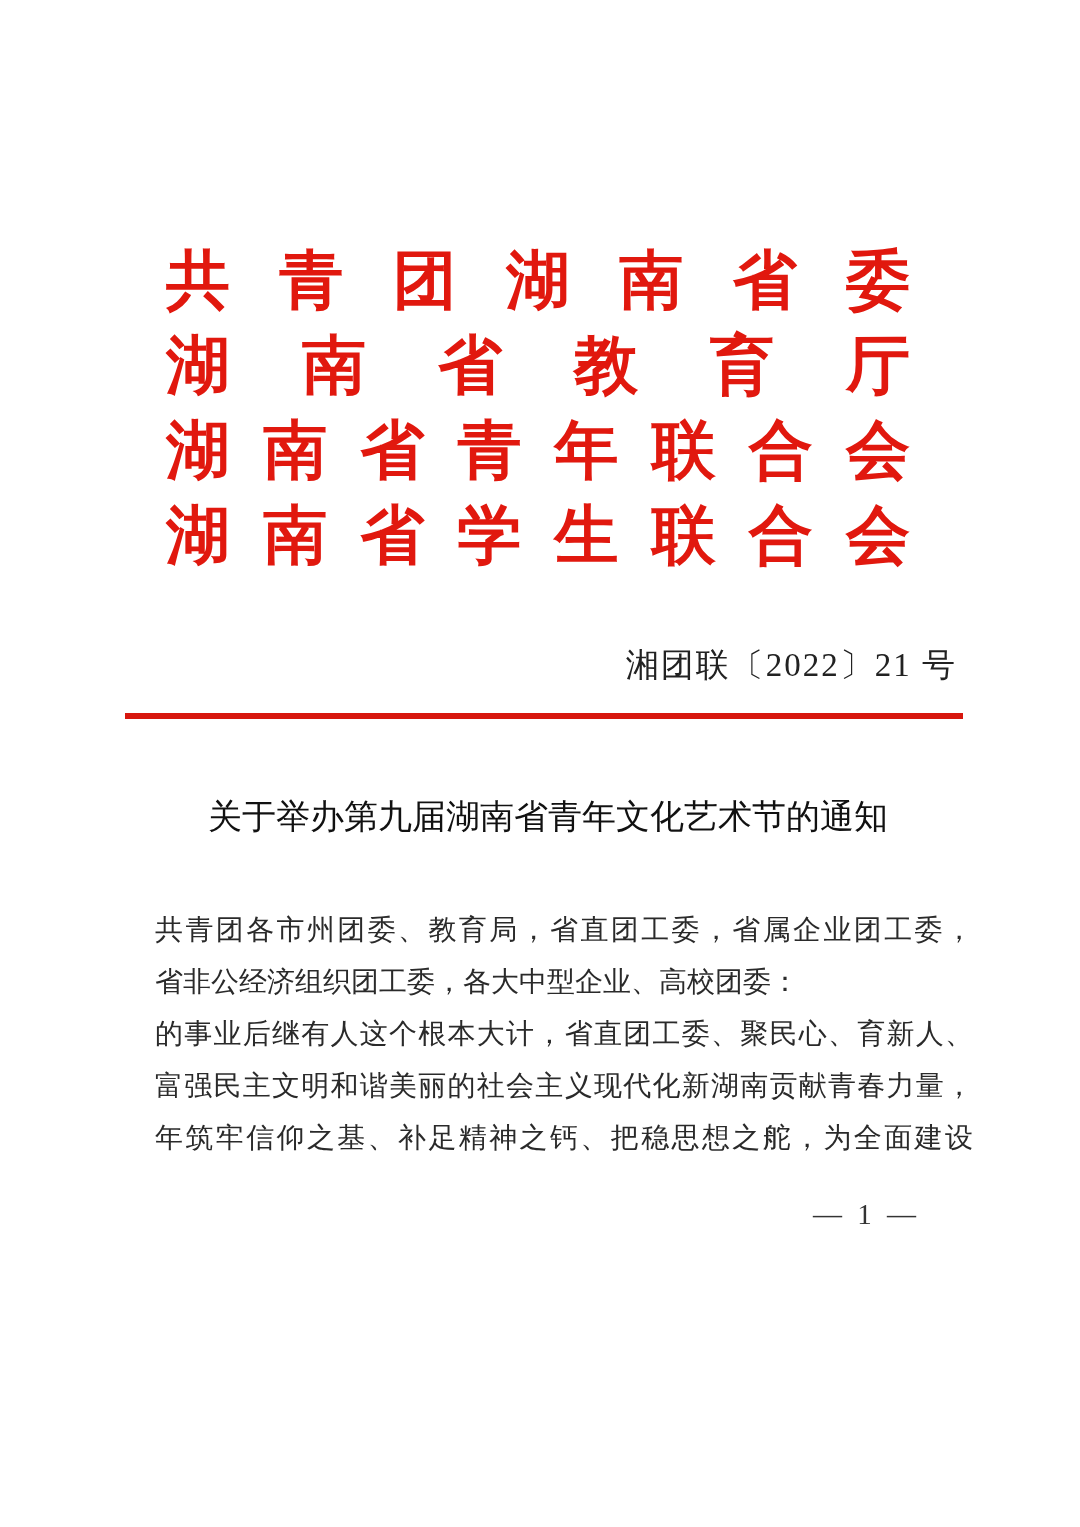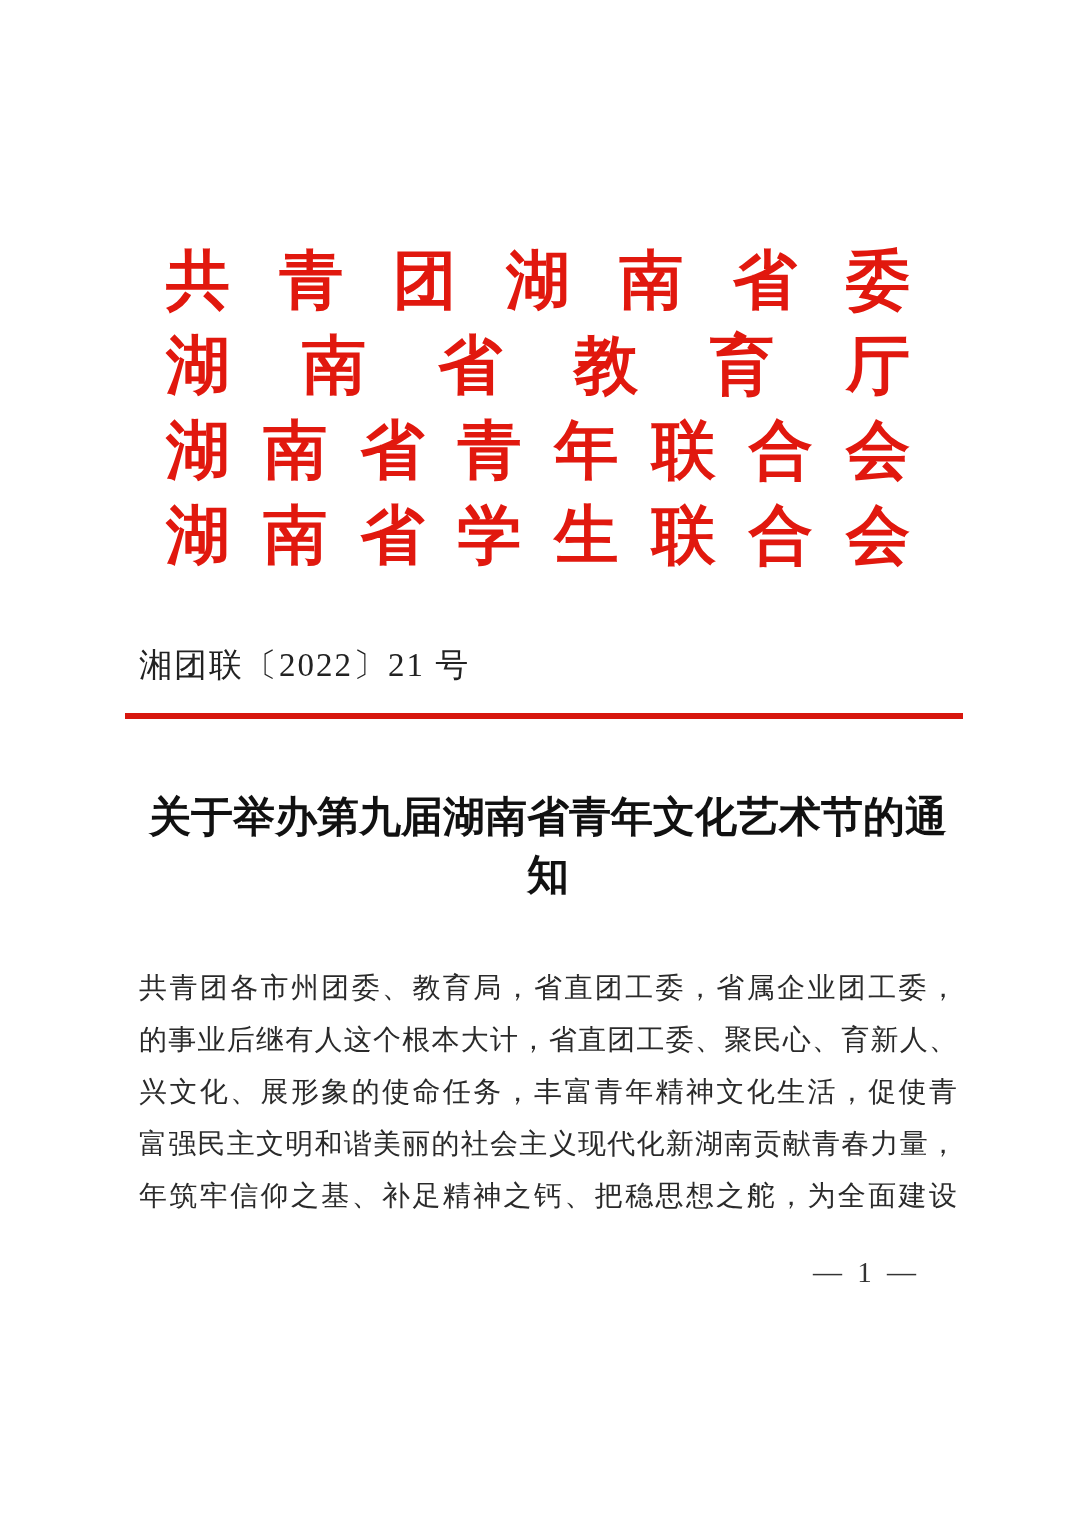--- a/index.html
+++ b/index.html
@@ -27,50 +27,50 @@
     font-size: 64px;
     font-weight: bold;
     line-height: 85px;
   }
   .org-line span { display: block; }
 
   
   .doc-number {
     width: 818px;
     margin-top: 66px;
-    text-align: left;
+    text-align: right;
     font-size: 33px;
     line-height: 42px;
     letter-spacing: 2px;
     color: #222222;
   }
 
   
   .red-rule {
     width: 838px;
     height: 6px;
     margin-left: -14px;
     margin-top: 27px;
     background: var(--rule-red, #d7170e);
   }
 
   
   .doc-title {
     width: 818px;
     margin: 69px 0 0 0;
     text-align: center;
-    font-size: 42px;
-    font-weight: bold;
+    font-size: 34px;
+    font-weight: normal;
     line-height: 58px;
     color: #111111;
     letter-spacing: 0;
   }
 
   
-  .doc-body { width: 818px; margin-top: 58px; }
+  .doc-body { width: 818px; margin-top: 58px; margin-left: 16px; }
   .line {
     font-size: 28px;
     line-height: 52px;
     color: #2a2a2a;
     text-align: justify;
     text-align-last: justify;
     white-space: nowrap;
   }
   .line.no-fill { text-align: left; text-align-last: left; }
   .line.indent { text-indent: 2em; }
@@ -137,22 +137,22 @@
     </header>
 
     <div class="doc-number">湘团联〔2022〕21 号</div>
 
     <div class="red-rule"></div>
 
     <h1 class="doc-title">关于举办第九届湖南省青年文化艺术节的通知</h1>
 
     <main class="doc-body">
       <div class="line">共青团各市州团委、教育局，省直团工委，省属企业团工委，</div>
+      <div class="line no-fill">省非公经济组织团工委，各大中型企业、高校团委：</div>
       <div class="line">的事业后继有人这个根本大计，省直团工委、聚民心、育新人、</div>
-      <div class="line">兴文化、展形象的使命任务，丰富青年精神文化生活，促使青</div>
       <div class="line">富强民主文明和谐美丽的社会主义现代化新湖南贡献青春力量，</div>
       <div class="line">年筑牢信仰之基、补足精神之钙、把稳思想之舵，为全面建设</div>
     </main>
 
     <footer class="page-footer">
       <span class="page-number">— 1 —</span>
     </footer>
 
   </div>
 </div>

